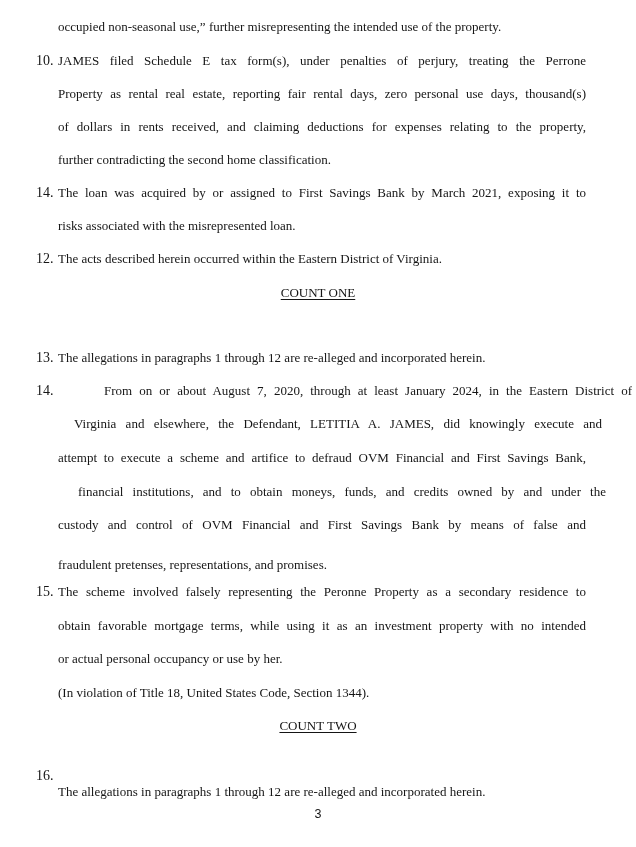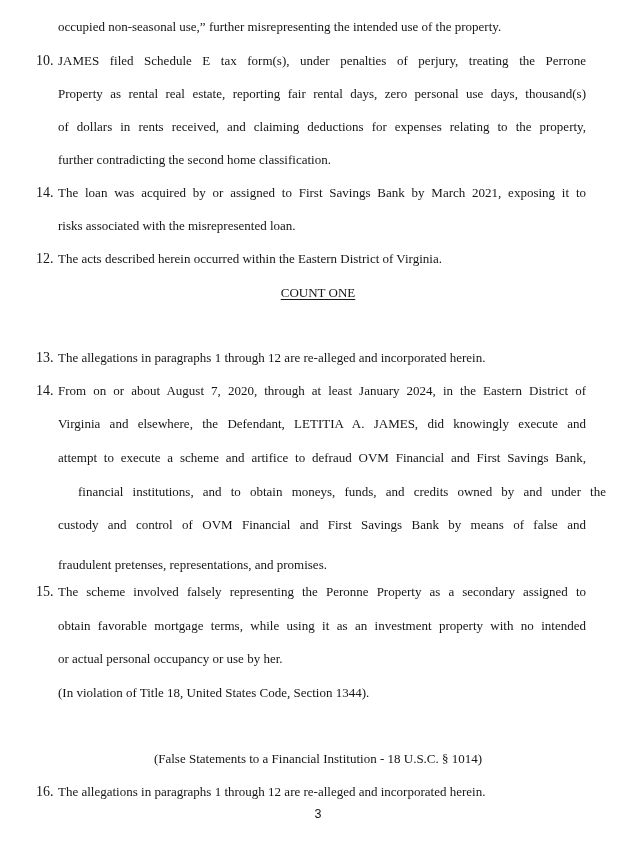--- a/index.html
+++ b/index.html
@@ -95,38 +95,40 @@
     <span class="u">COUNT ONE</span>
   </div>
 
   <div>
     <span class="num" style="top:350px;">13.</span>
     <div class="line plain" style="top:350px;">The allegations in paragraphs 1 through 12 are re-alleged and incorporated herein.</div>
   </div>
 
   <div>
     <span class="num" style="top:383px;">14.</span>
-    <div class="line just" style="top:383px;">From on or about August 7, 2020, through at least January 2024, in the Eastern District of</div>
-    <div class="line just" style="top:416px;">Virginia and elsewhere, the Defendant, LETITIA A. JAMES, did knowingly execute and</div>
+    <div class="line just" style="top:383px;margin-left:46px;">From on or about August 7, 2020, through at least January 2024, in the Eastern District of</div>
+    <div class="line just" style="top:416px;margin-left:16px;">Virginia and elsewhere, the Defendant, LETITIA A. JAMES, did knowingly execute and</div>
     <div class="line just" style="top:450px;">attempt to execute a scheme and artifice to defraud OVM Financial and First Savings Bank,</div>
     <div class="line just" style="top:484px;margin-left:20px;">financial institutions, and to obtain moneys, funds, and credits owned by and under the</div>
     <div class="line just" style="top:517px;">custody and control of OVM Financial and First Savings Bank by means of false and</div>
     <div class="line plain" style="top:557px;">fraudulent pretenses, representations, and promises.</div>
   </div>
 
   <div>
     <span class="num" style="top:584px;">15.</span>
-    <div class="line just" style="top:584px;">The scheme involved falsely representing the Peronne Property as a secondary assigned to</div>
+    <div class="line just" style="top:584px;">The scheme involved falsely representing the Peronne Property as a secondary residence to</div>
     <div class="line just" style="top:618px;">obtain favorable mortgage terms, while using it as an investment property with no intended</div>
     <div class="line plain" style="top:651px;">or actual personal occupancy or use by her.</div>
     <div class="line plain" style="top:685px;">(In violation of Title 18, United States Code, Section 1344).</div>
   </div>
 
-  <div class="line center" style="top:751px;">(False Statements to a Financial Institution - 18 U.S.C. § 1014)</div>
+  <div class="line center" style="top:718px;">
+    <span class="u">COUNT TWO</span>
+  </div>
 
   <div>
-    <span class="num" style="top:784px;">16.</span>
+    <span class="num" style="top:768px;">16.</span>
     <div class="line plain" style="top:784px;">The allegations in paragraphs 1 through 12 are re-alleged and incorporated herein.</div>
   </div>
 
   <div class="pagenum" style="top:807px;">3</div>
 
 </div>
 
 </body></html>

